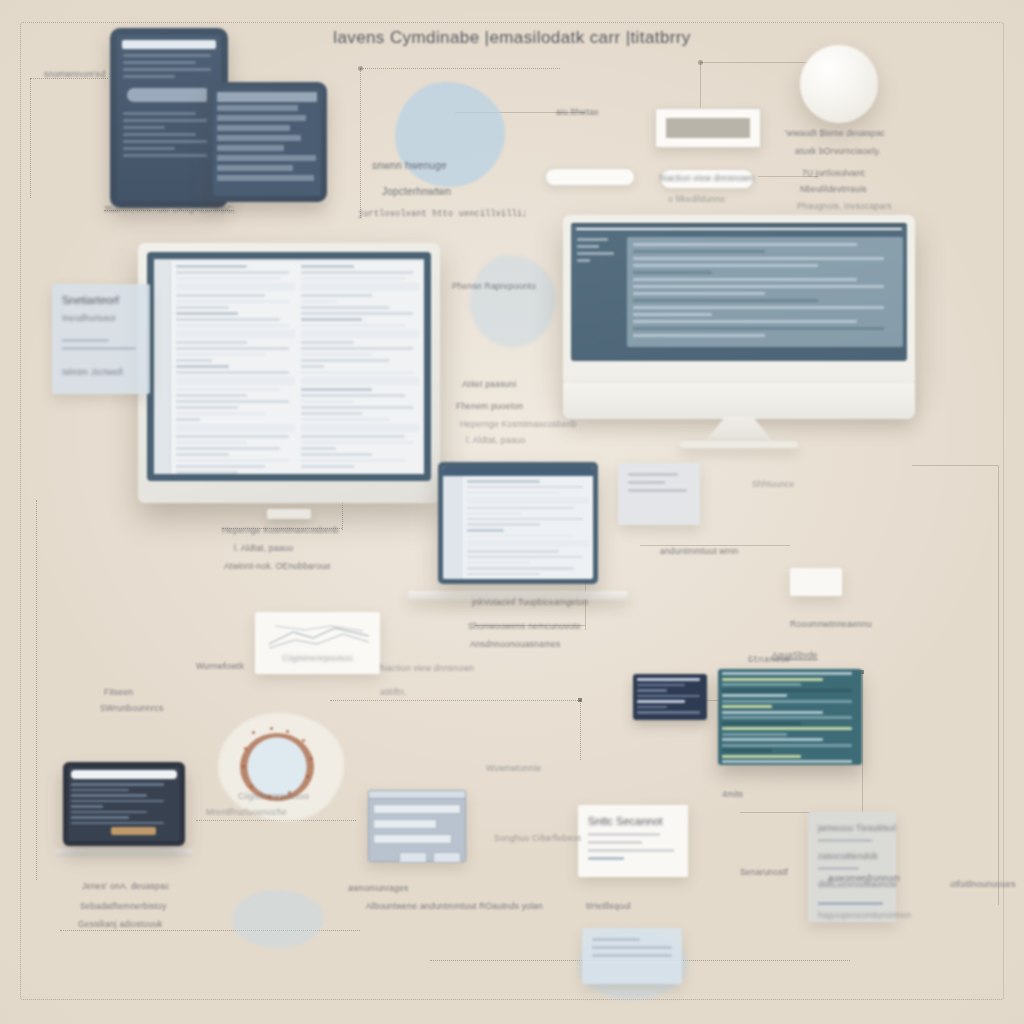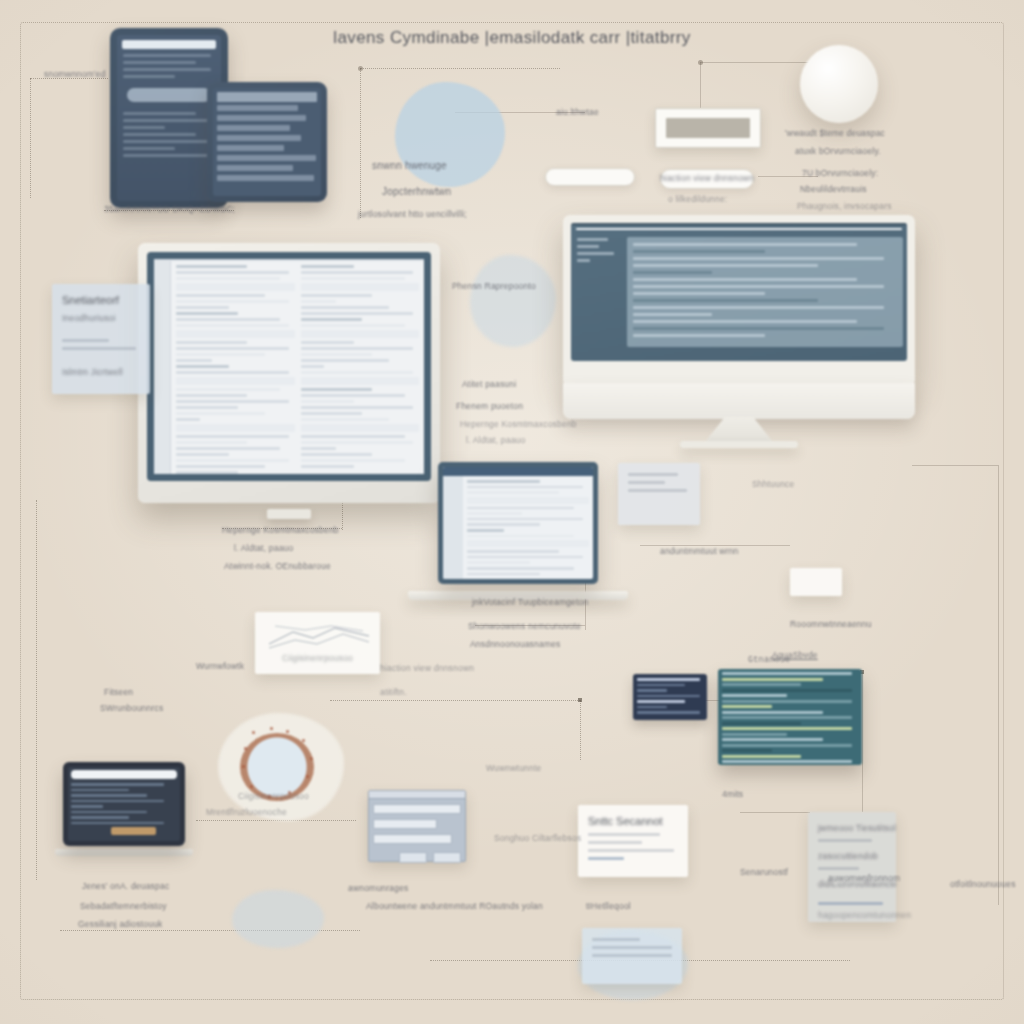--- a/index.html
+++ b/index.html
@@ -653,27 +653,27 @@
     </div>
 
   </div>
 
   <div class="layer">
     <div class="abs pseudo sm" style="left:44px;top:68px;">snomwnnom'ed</div>
     <div class="abs pseudo sm" style="left:104px;top:203px;">35amRRRNTGD DKIQAEDWBC;</div>
 
     <div class="abs pseudo" style="left:372px;top:158px;">snwnn hwenuge</div>
     <div class="abs pseudo" style="left:382px;top:184px;">Jopcterhnwtwn</div>
-    <div class="abs pseudo sm" style="left:358px;top:208px;">jurtlosolvant htto uencillvilli;</div>
+    <div class="abs pseudo sm" style="left:358px;top:208px;font-family:Liberation Mono, monospace;">jurtlosolvant htto uencillvilli;</div>
     <div class="abs pseudo sm" style="left:556px;top:106px;">aiu.lthwtae</div>
     <div class="abs pseudo sm faint" style="left:668px;top:193px;">o  lilkedildunne:</div>
 
     <div class="abs pseudo sm" style="left:785px;top:127px;">'wwaudt $teme deuaspac</div>
     <div class="abs pseudo sm" style="left:795px;top:145px;text-align:center;">atuxk  bOrvurnciaoely.</div>
-    <div class="abs pseudo sm" style="left:802px;top:167px;">7U bOrvurnciaoely:</div>
+    <div class="abs pseudo sm" style="left:802px;top:167px;">7U jurtlosolvant:</div>
     <div class="abs pseudo sm" style="left:800px;top:183px;">Nbeulildevtrrauis</div>
     <div class="abs pseudo sm faint" style="left:797px;top:200px;">Phaugnois, invsocapars</div>
 
     <div class="abs pseudo sm" style="left:452px;top:280px;">Phensn  Raprepoonto</div>
     <div class="abs pseudo sm" style="left:462px;top:378px;">Atitet paasuni</div>
     <div class="abs pseudo sm" style="left:456px;top:400px;">Fhenem puoeton</div>
     <div class="abs pseudo sm faint" style="left:460px;top:418px;">Hepernge  Kosmtmaxcosbenb</div>
     <div class="abs pseudo sm faint" style="left:466px;top:434px;">l. Aldtat, paauo</div>
 
     <div class="abs pseudo sm" style="left:222px;top:524px;">Hepernge  Kosmtmaxcosbenb</div>

